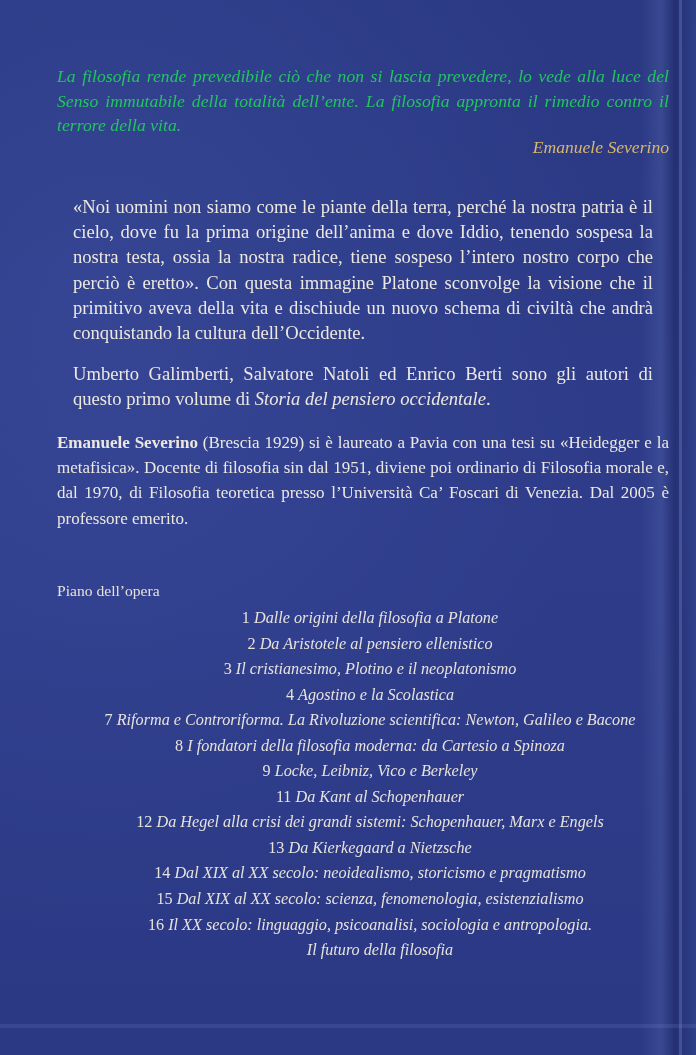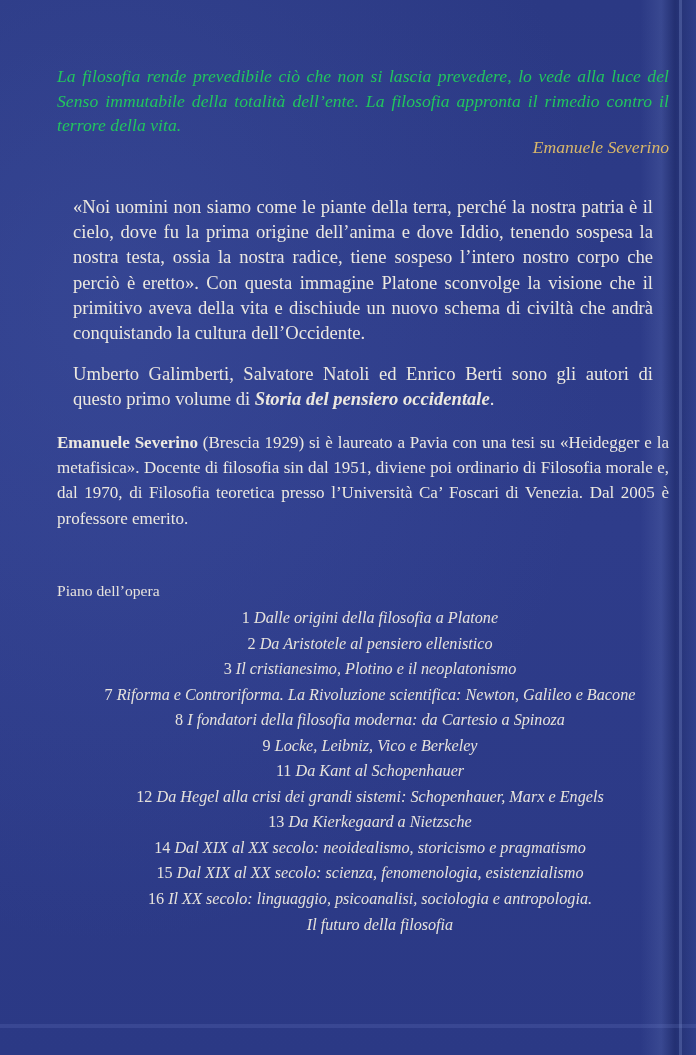--- a/index.html
+++ b/index.html
@@ -52,21 +52,21 @@
   }
   .plan-list {
     position: absolute; left: 55px; top: 606px; width: 630px;
     list-style: none; margin: 0; padding: 0;
     color: #e6e2dc; font-size: 16.2px; line-height: 25.55px; text-align: center;
   }
   .plan-list li { white-space: nowrap; }
   .plan-list .num { font-style: normal; }
   .plan-list .title { font-style: italic; }
   .plan-list .cont { display: block; padding-left: 20px; font-style: italic; }
-  i { font-style: italic; font-weight: bold; }
+  i { font-style: italic; }
 </style>
 </head>
 <body>
 
 <div class="cover"></div>
 <div class="spine-line"></div>
 <div class="bottom-band"></div>
 
 <div class="content">
 
@@ -79,20 +79,21 @@
   </div>
 
   <div class="bio"><b>Emanuele Severino</b><span> (Brescia 1929) si è laureato a Pavia con una tesi su «Heidegger e la metafisica». Docente di filosofia sin dal 1951, diviene poi ordinario di Filosofia morale e, dal 1970, di Filosofia teoretica presso l’Università Ca’ Foscari di Venezia. Dal 2005 è professore emerito.</span></div>
 
   <div class="plan-title">Piano dell’opera</div>
 
   <ul class="plan-list">
     <li><span class="num">1</span> <span class="title">Dalle origini della filosofia a Platone</span></li>
     <li><span class="num">2</span> <span class="title">Da Aristotele al pensiero ellenistico</span></li>
     <li><span class="num">3</span> <span class="title">Il cristianesimo, Plotino e il neoplatonismo</span></li>
+    <li><span class="num">4</span> <span class="title">Agostino e la Scolastica</span></li>
     <li><span class="num">7</span> <span class="title">Riforma e Controriforma. La Rivoluzione scientifica: Newton, Galileo e Bacone</span></li>
     <li><span class="num">8</span> <span class="title">I fondatori della filosofia moderna: da Cartesio a Spinoza</span></li>
     <li><span class="num">9</span> <span class="title">Locke, Leibniz, Vico e Berkeley</span></li>
     <li><span class="num">11</span> <span class="title">Da Kant al Schopenhauer</span></li>
     <li><span class="num">12</span> <span class="title">Da Hegel alla crisi dei grandi sistemi: Schopenhauer, Marx e Engels</span></li>
     <li><span class="num">13</span> <span class="title">Da Kierkegaard a Nietzsche</span></li>
     <li><span class="num">14</span> <span class="title">Dal XIX al XX secolo: neoidealismo, storicismo e pragmatismo</span></li>
     <li><span class="num">15</span> <span class="title">Dal XIX al XX secolo: scienza, fenomenologia, esistenzialismo</span></li>
     <li><span class="num">16</span> <span class="title">Il XX secolo: linguaggio, psicoanalisi, sociologia e antropologia.</span><span class="cont">Il futuro della filosofia</span></li>
   </ul>

